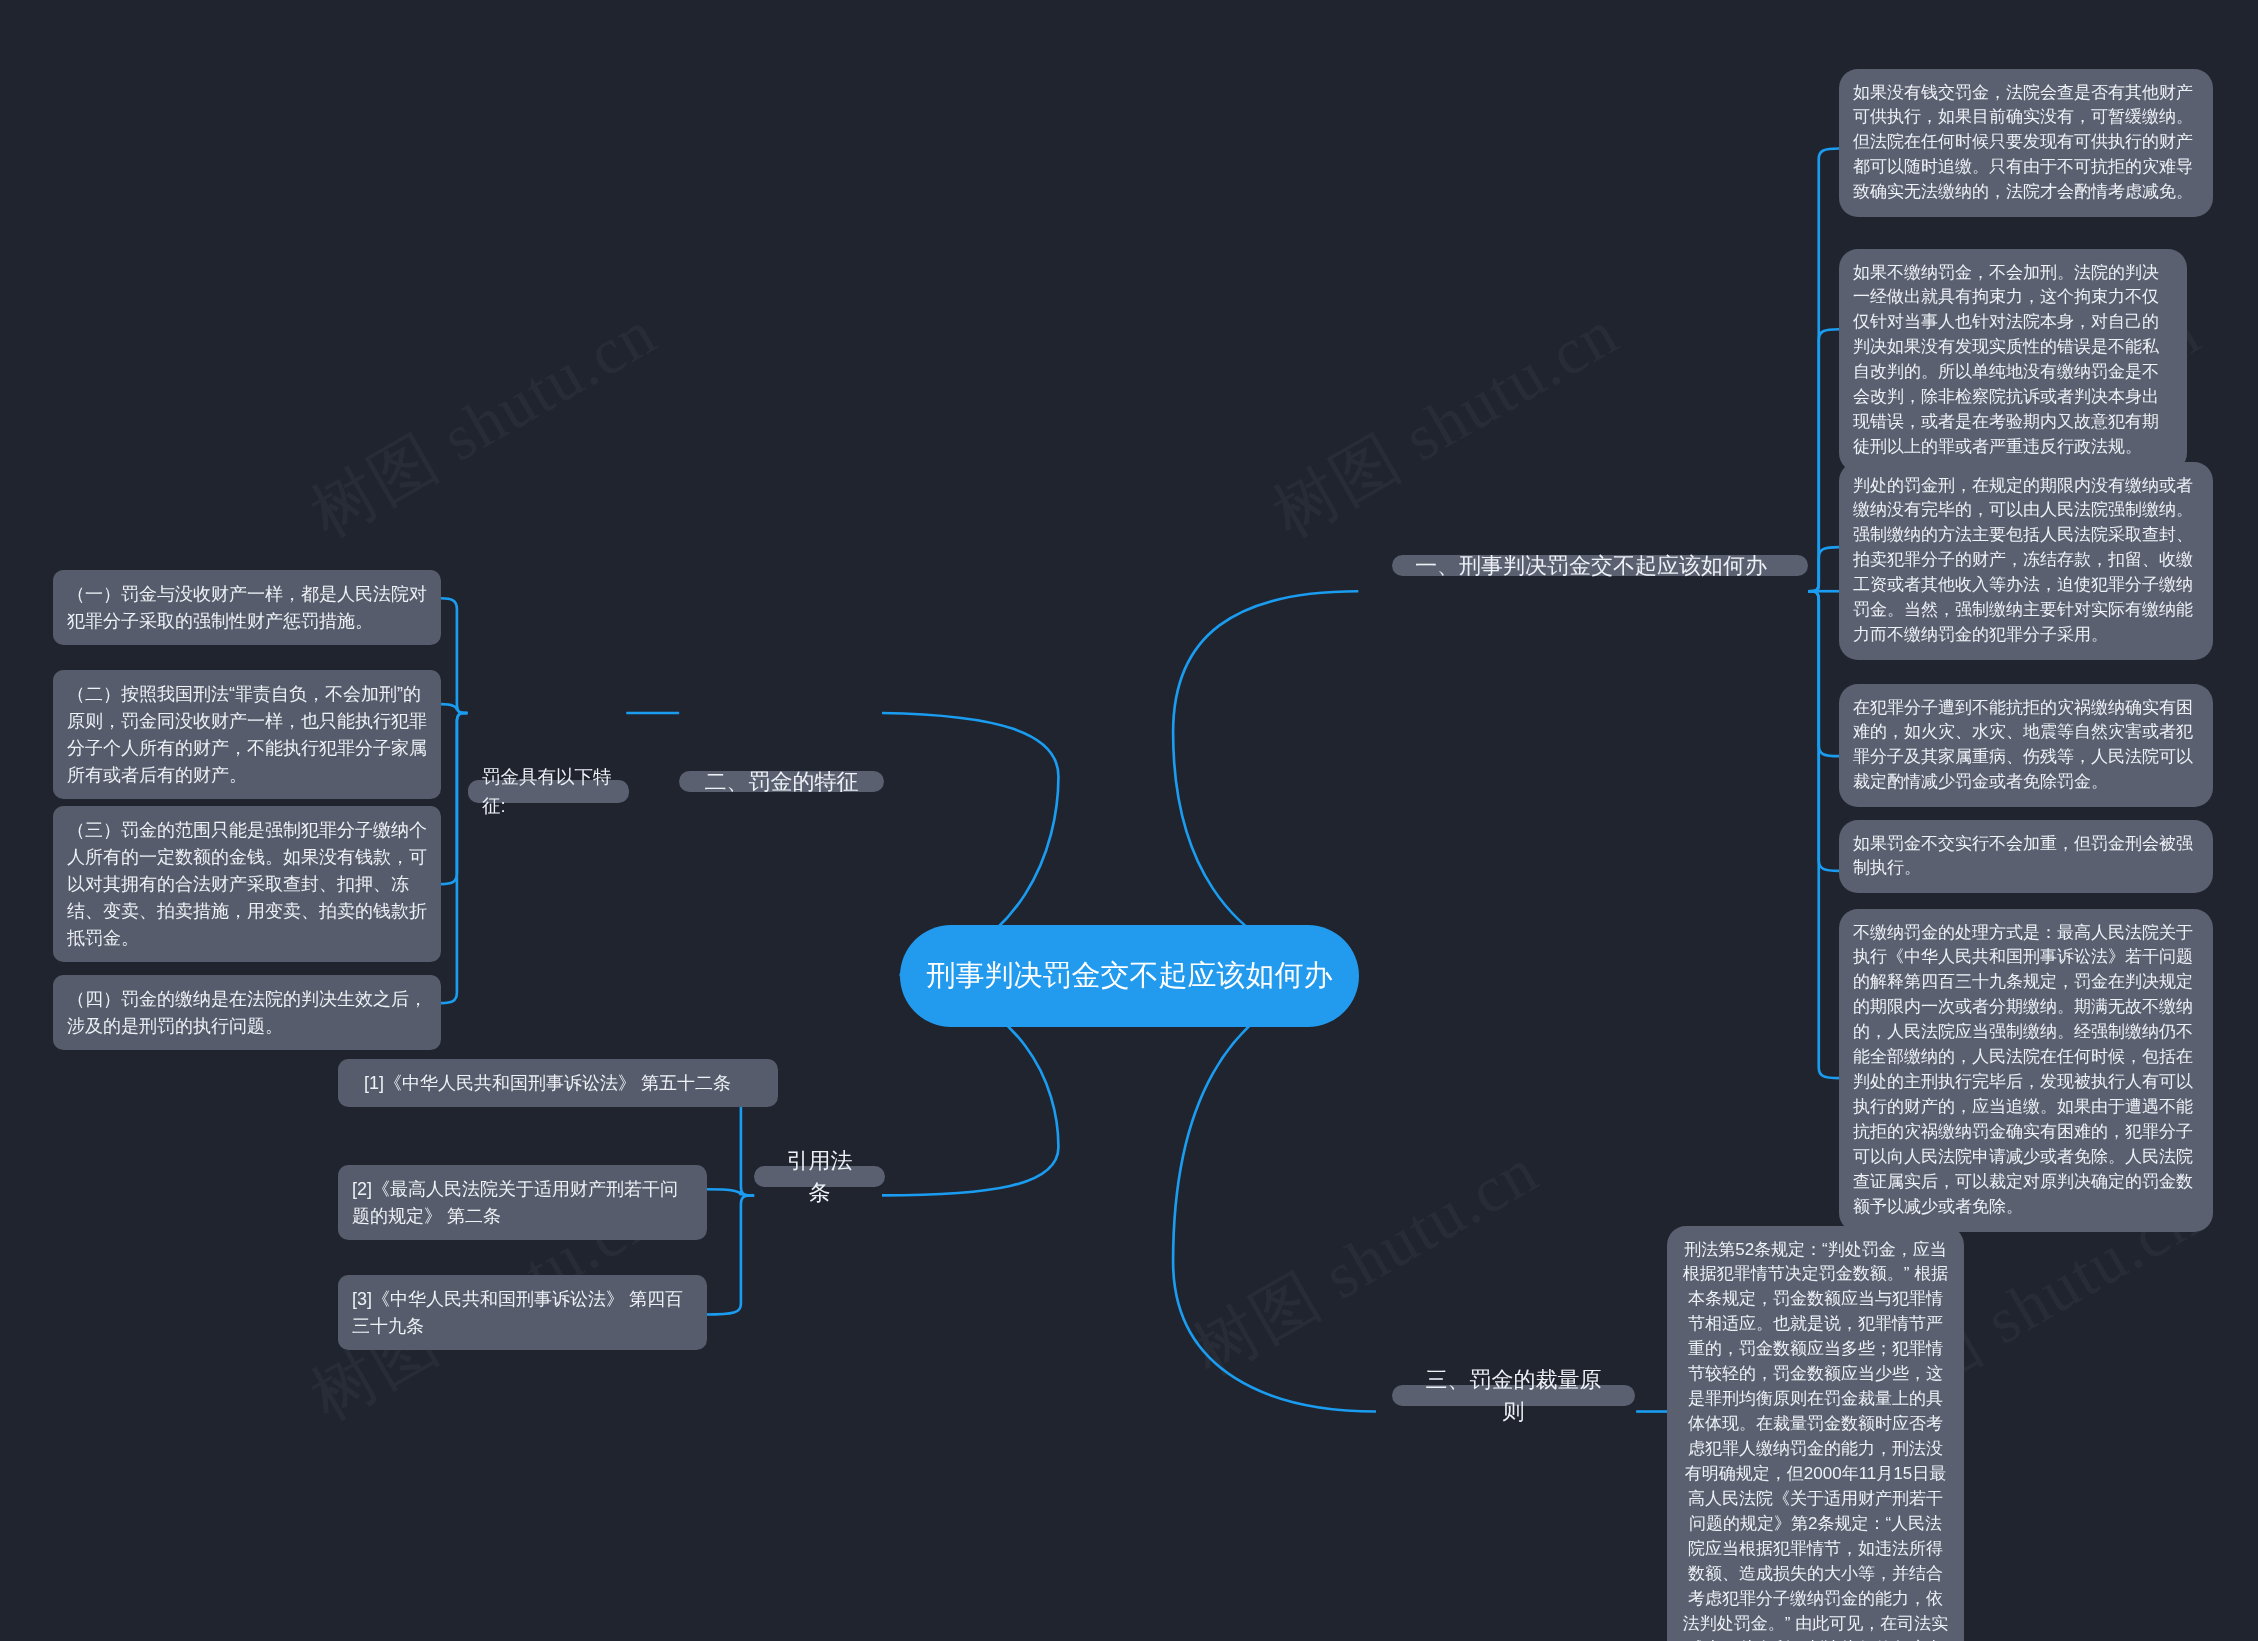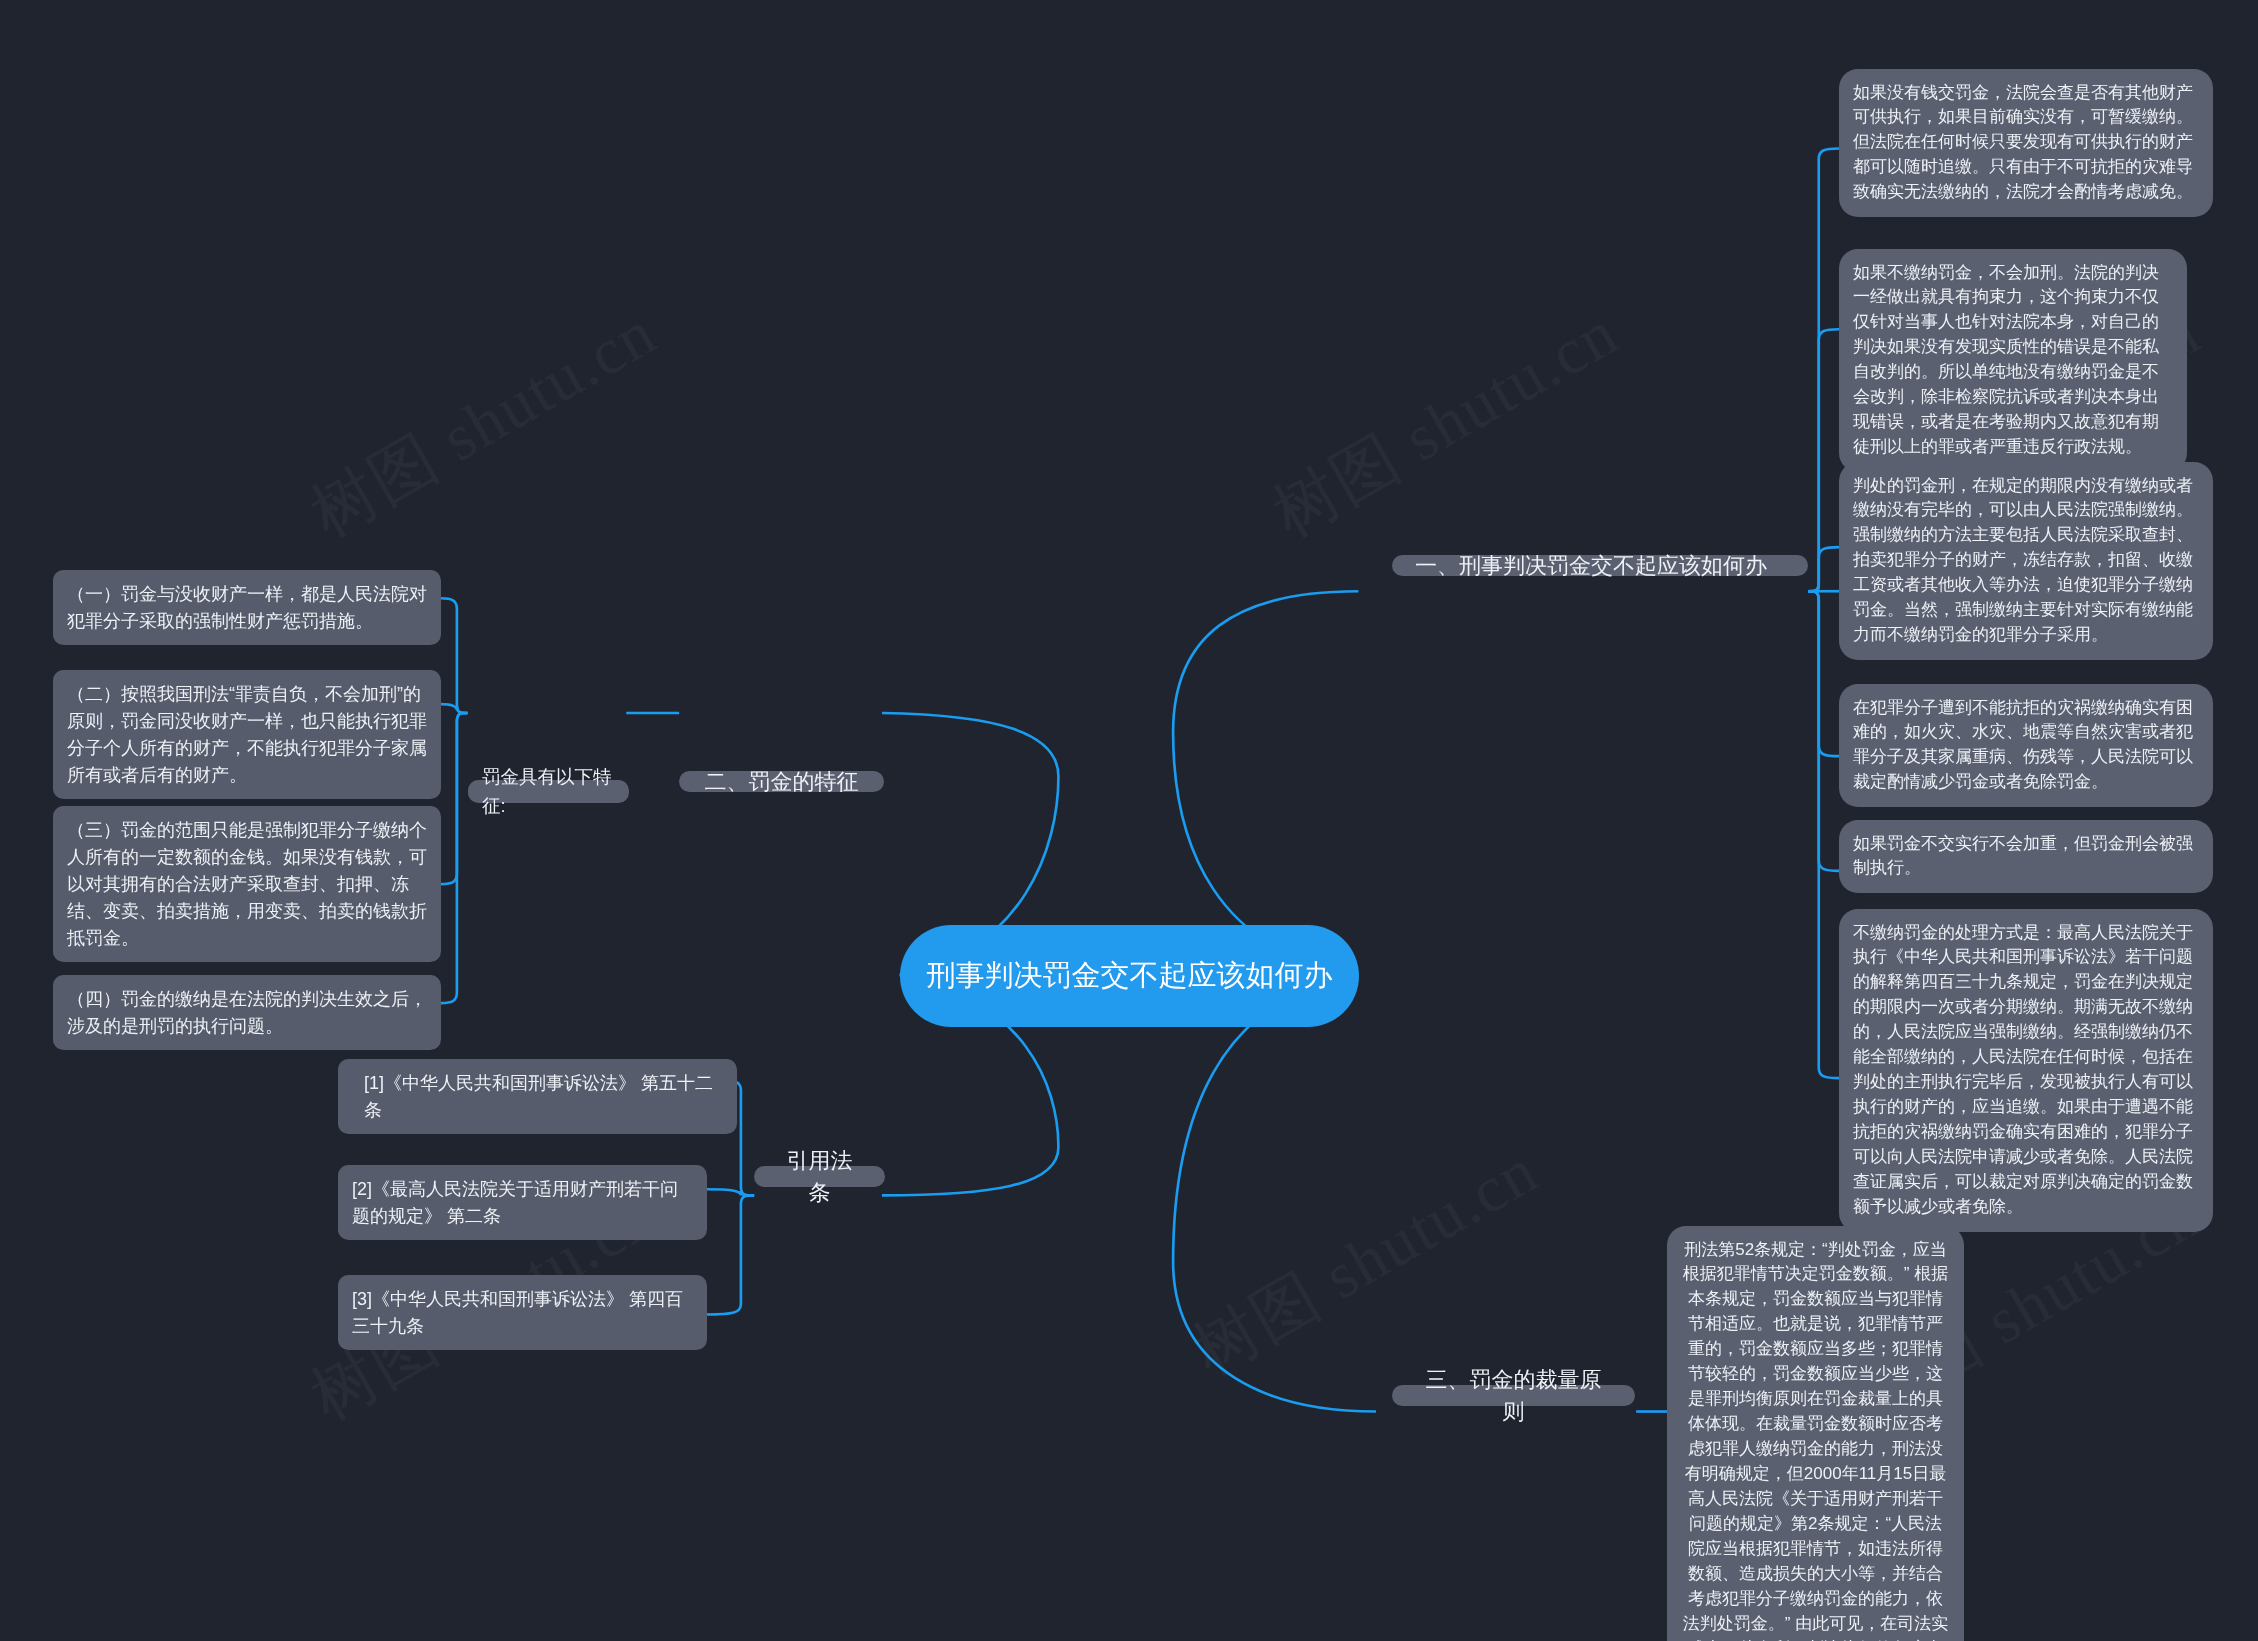--- a/index.html
+++ b/index.html
@@ -134,21 +134,21 @@
   </div>
 
   <div class="node leaf" style="left:53px;top:570px;width:388px;">（一）罚金与没收财产一样，都是人民法院对犯罪分子采取的强制性财产惩罚措施。</div>
   <div class="node leaf" style="left:53px;top:670px;width:388px;">（二）按照我国刑法“罪责自负，不会加刑”的原则，罚金同没收财产一样，也只能执行犯罪分子个人所有的财产，不能执行犯罪分子家属所有或者后有的财产。</div>
   <div class="node leaf" style="left:53px;top:806px;width:388px;">（三）罚金的范围只能是强制犯罪分子缴纳个人所有的一定数额的金钱。如果没有钱款，可以对其拥有的合法财产采取查封、扣押、冻结、变卖、拍卖措施，用变卖、拍卖的钱款折抵罚金。</div>
   <div class="node leaf" style="left:53px;top:975px;width:388px;">（四）罚金的缴纳是在法院的判决生效之后，涉及的是刑罚的执行问题。</div>
 
   <div class="node pill" style="left:754px;top:1166px;width:131px;height:0;">
     <span>引用法条</span>
   </div>
-  <div class="node leaf" style="left:338px;top:1059px;width:399px;padding-left:26px;">[1]《中华人民共和国刑事诉讼法》 第五十二条</div>
+  <div class="node leaf" style="left:338px;top:1059px;width:440px;padding-left:26px;">[1]《中华人民共和国刑事诉讼法》 第五十二条</div>
   <div class="node leaf" style="left:338px;top:1165px;width:369px;">[2]《最高人民法院关于适用财产刑若干问题的规定》 第二条</div>
   <div class="node leaf" style="left:338px;top:1275px;width:369px;">[3]《中华人民共和国刑事诉讼法》 第四百三十九条</div>
 
   <div class="node pill" style="left:1392px;top:555px;width:416px;height:0;text-align:left;justify-content:flex-start;">
     <span>一、刑事判决罚金交不起应该如何办</span>
   </div>
 
   <div class="node dense" style="left:1839px;top:69px;width:374px;">如果没有钱交罚金，法院会查是否有其他财产可供执行，如果目前确实没有，可暂缓缴纳。但法院在任何时候只要发现有可供执行的财产都可以随时追缴。只有由于不可抗拒的灾难导致确实无法缴纳的，法院才会酌情考虑减免。</div>
   <div class="node dense" style="left:1839px;top:249px;width:348px;">如果不缴纳罚金，不会加刑。法院的判决一经做出就具有拘束力，这个拘束力不仅仅针对当事人也针对法院本身，对自己的判决如果没有发现实质性的错误是不能私自改判的。所以单纯地没有缴纳罚金是不会改判，除非检察院抗诉或者判决本身出现错误，或者是在考验期内又故意犯有期徒刑以上的罪或者严重违反行政法规。</div>
   <div class="node dense" style="left:1839px;top:462px;width:374px;">判处的罚金刑，在规定的期限内没有缴纳或者缴纳没有完毕的，可以由人民法院强制缴纳。强制缴纳的方法主要包括人民法院采取查封、拍卖犯罪分子的财产，冻结存款，扣留、收缴工资或者其他收入等办法，迫使犯罪分子缴纳罚金。当然，强制缴纳主要针对实际有缴纳能力而不缴纳罚金的犯罪分子采用。</div>

